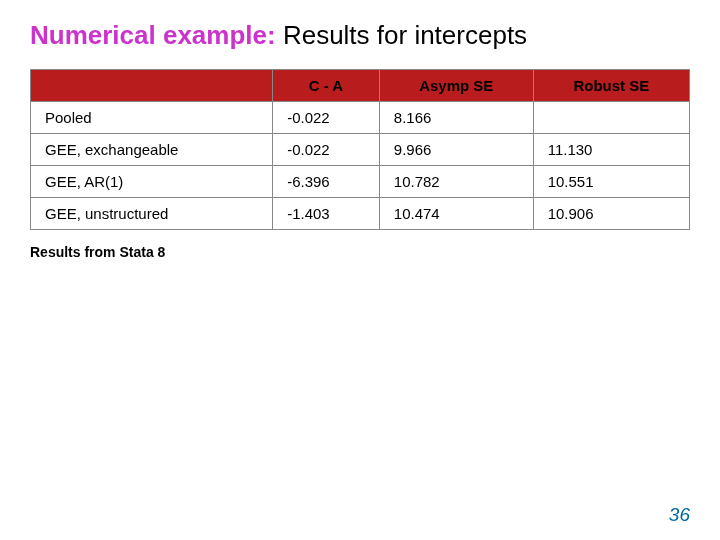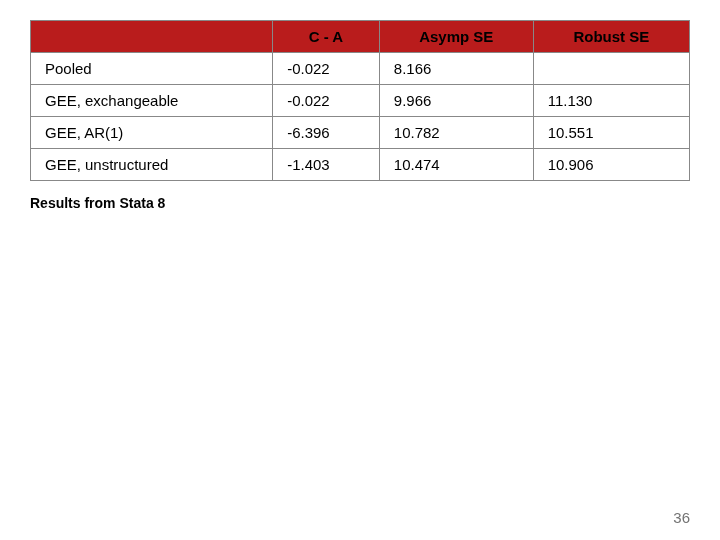--- a/index.html
+++ b/index.html
@@ -67,28 +67,32 @@
       margin-top: 14px;
       font-size: 14px;
       font-weight: bold;
       color: #000000;
     }
 
     .page-number {
       position: absolute;
       bottom: 14px;
       right: 30px;
-      font-size: 15px;
-      color: #737373;
+      font-size: 19px;
+      color: #0369a1;
+      font-style: italic;
     }
   </style>
 </head>
 <body>
 
 <div class="page-container">
+  <div class="page-title">
+    <span>Numerical example:</span><span class="title-results"> Results for intercepts</span>
+  </div>
 
   <table class="data-table">
     <thead>
       <tr>
         <th></th>
         <th>C - A</th>
         <th>Asymp SE</th>
         <th>Robust SE</th>
       </tr>
     </thead>

